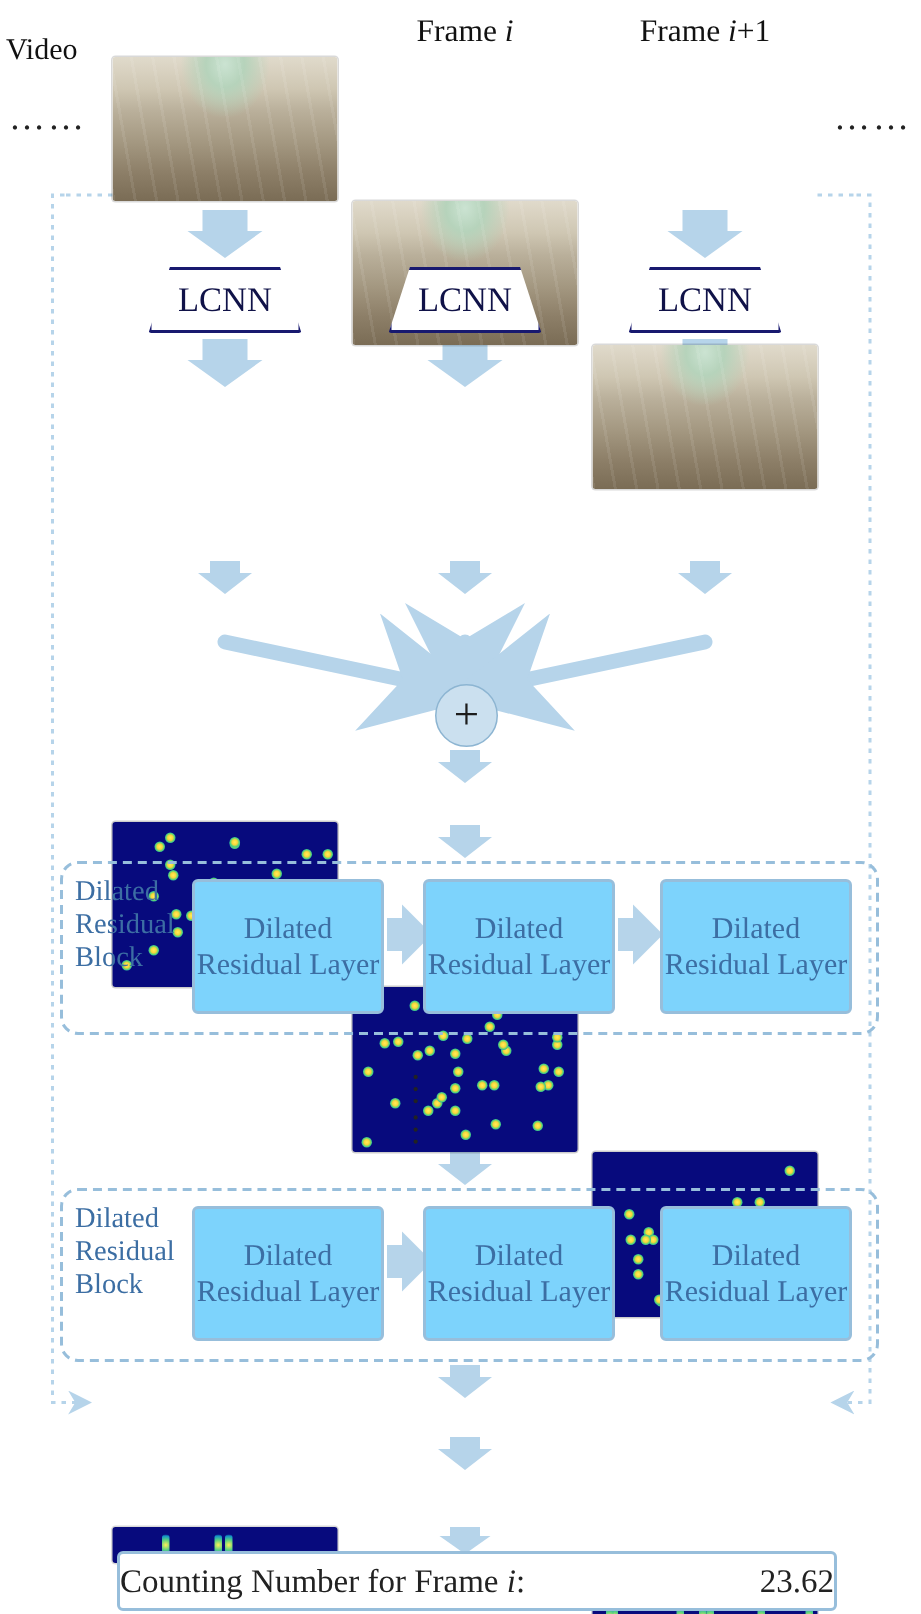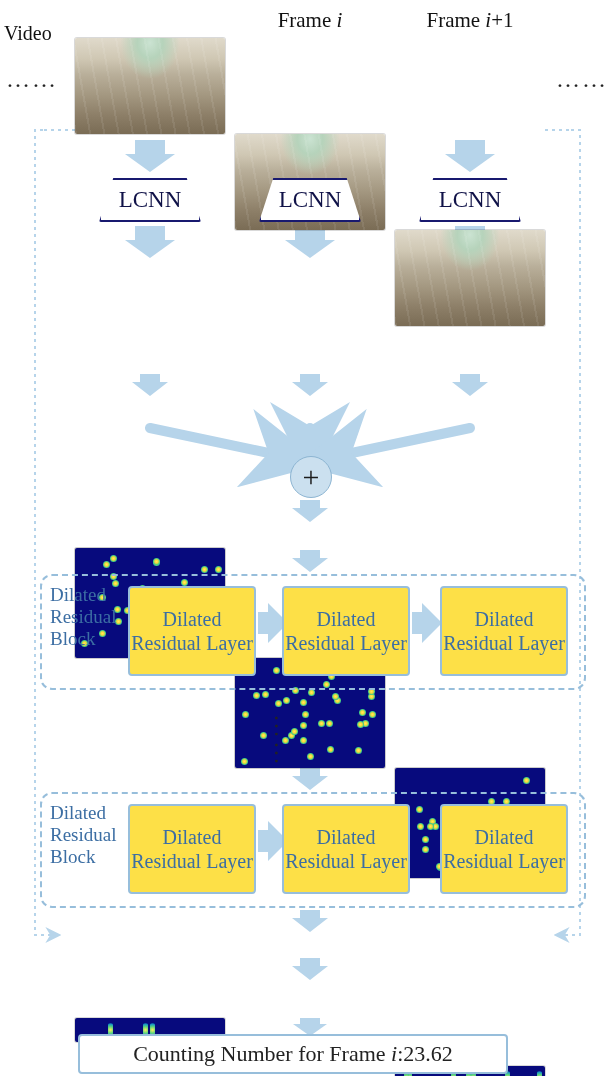--- a/index.html
+++ b/index.html
@@ -98,21 +98,21 @@
   }
   .drb-label {
     color: #3c6ea3;
     font-size: 19px;
     line-height: 22px;
     white-space: pre;
     text-align: left;
   }
   .cell {
     border: 2px solid #97bedb;
-    background: #fde047;
+    background: #7dd3fc;
     border-radius: 4px;
     width: 128px; height: 90px;
     display: flex; align-items: center; justify-content: center;
     color: #3c6ea3; font-size: 20px; line-height: 24px; text-align: center;
     box-sizing: border-box;
   }
   .countbox {
     border: 2px solid #97bedb;
     background: #ffffff;
     border-radius: 4px;
@@ -382,18 +382,18 @@
 Residual
 Layer</div>
   <div class="abs cell" style="left:282px; top:804px;">Dilated
 Residual
 Layer</div>
   <div class="abs cell" style="left:440px; top:804px;">Dilated
 Residual
 Layer</div>
 
 
-  <div class="abs countbox" style="left:78px; top:1034px; width:430px;">
+  <div class="abs countbox" style="left:78px; top:1034px; width:480px;justify-content:space-between;">
     <span>Counting Number for Frame <i>i</i>: </span>
     <span>23.62</span>
   </div>
 
 </div>
 
 </body></html>

